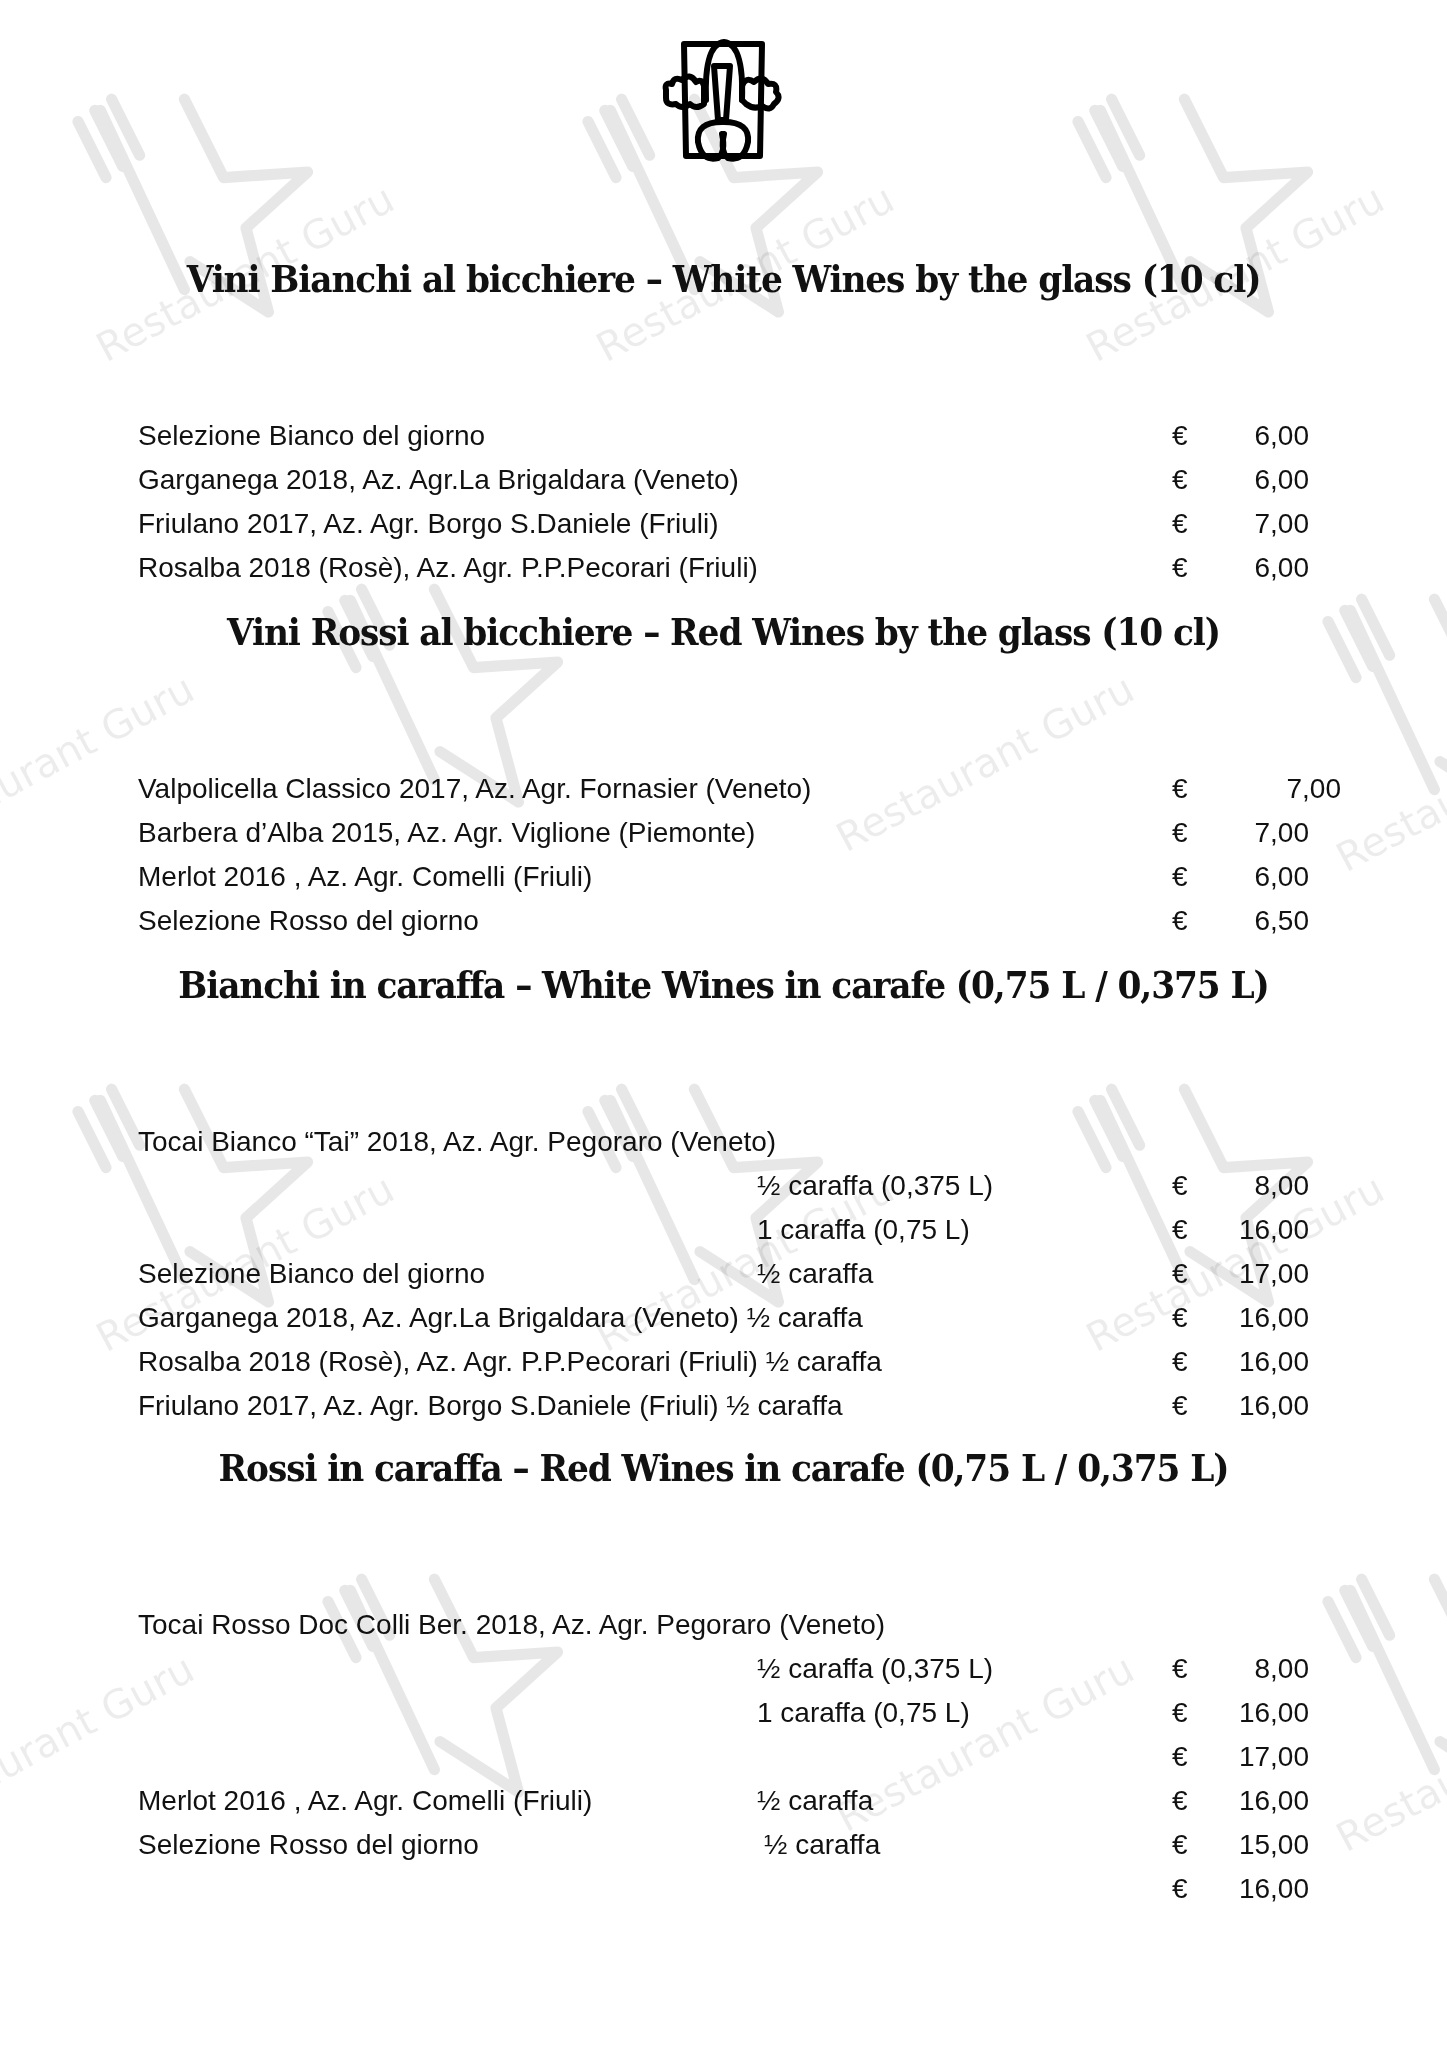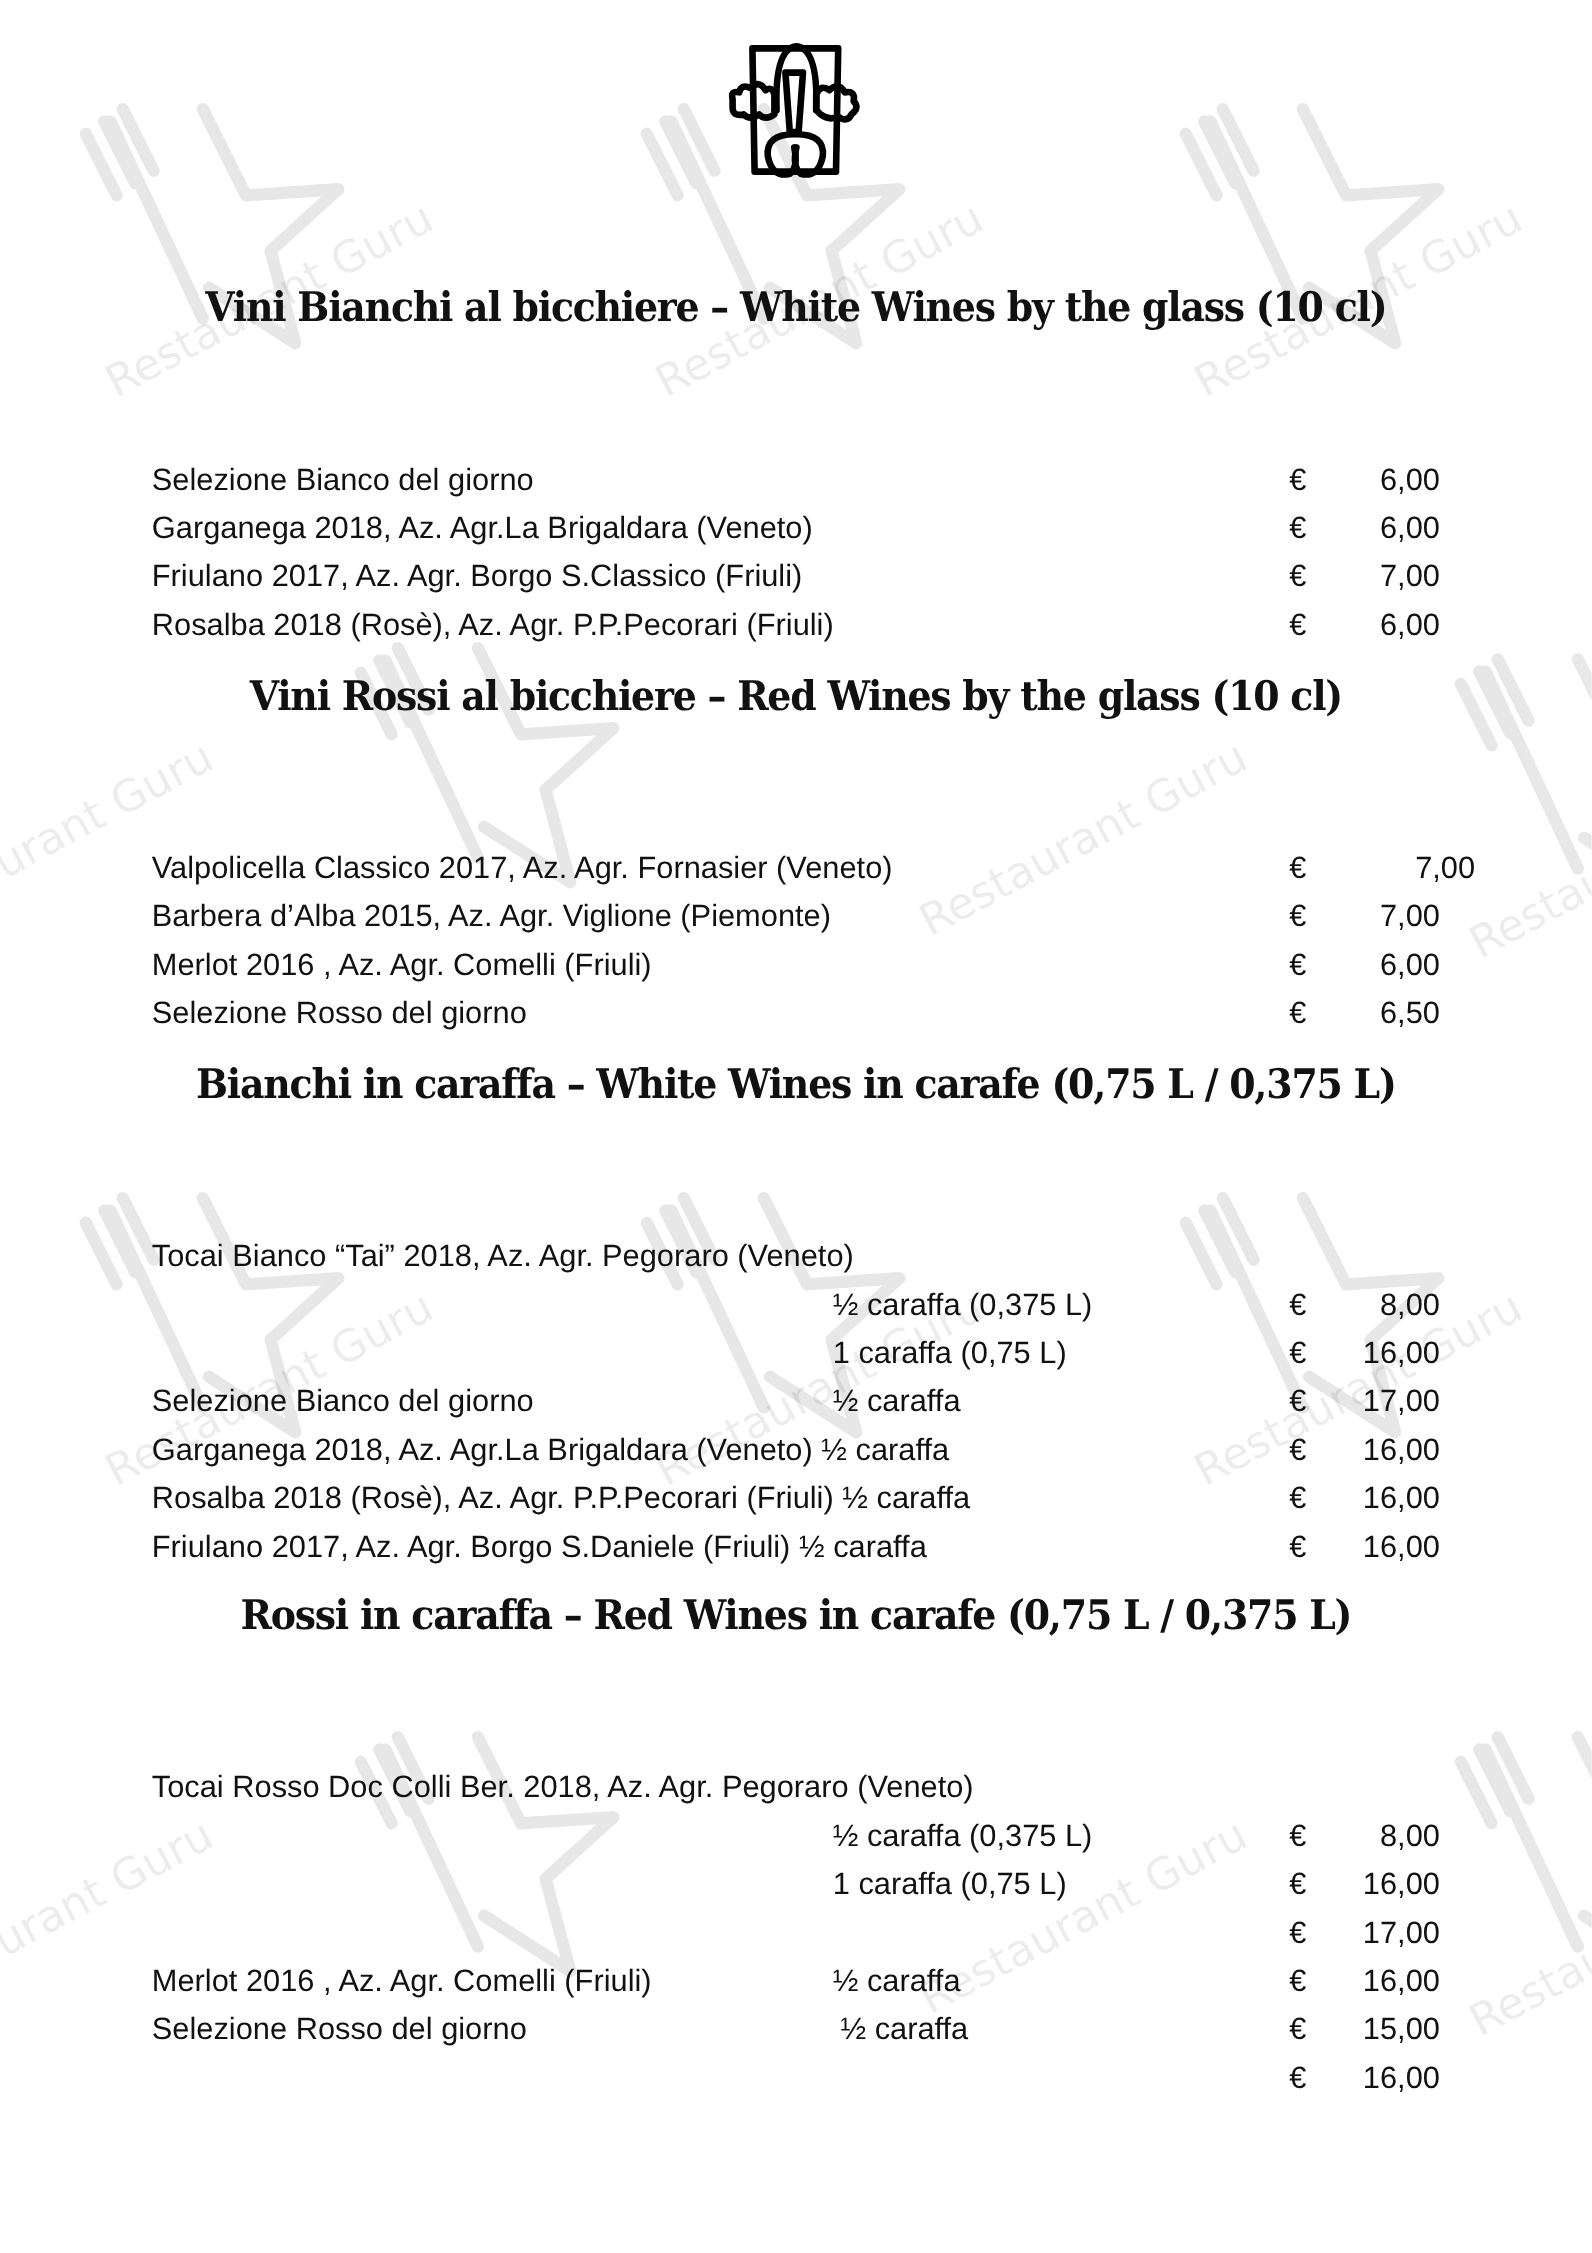--- a/index.html
+++ b/index.html
@@ -150,21 +150,21 @@
       <span class="name">Selezione Bianco del giorno</span>
       <span class="cur">€</span>
       <span class="price">6,00</span>
     </div>
     <div class="row" style="top:149px;">
       <span class="name">Garganega 2018, Az. Agr.La Brigaldara  (Veneto)</span>
       <span class="cur">€</span>
       <span class="price">6,00</span>
     </div>
     <div class="row" style="top:193px;">
-      <span class="name">Friulano 2017, Az. Agr. Borgo S.Classico  (Friuli)</span>
+      <span class="name">Friulano 2017, Az. Agr. Borgo S.Daniele  (Friuli)</span>
       <span class="cur">€</span>
       <span class="price">7,00</span>
     </div>
     <div class="row" style="top:237px;">
       <span class="name">Rosalba 2018 (Rosè), Az. Agr. P.P.Pecorari (Friuli)</span>
       <span class="cur">€</span>
       <span class="price">6,00</span>
     </div>
   </div>
 </div>

